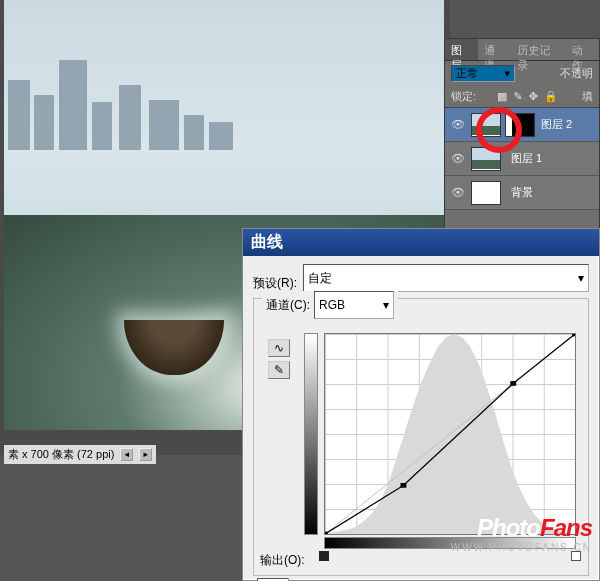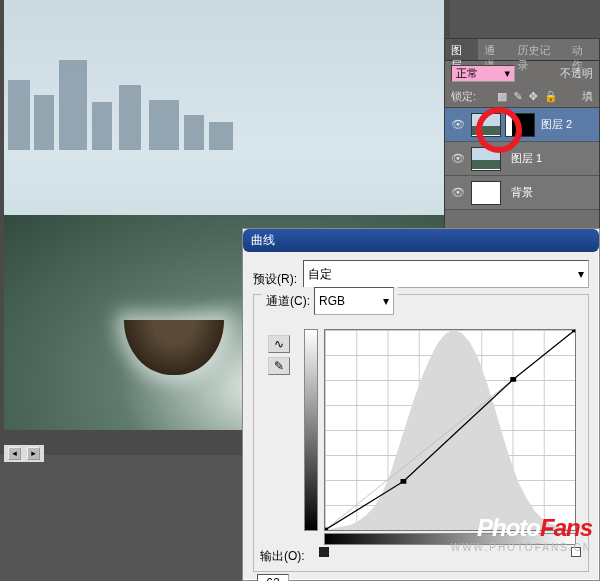--- a/index.html
+++ b/index.html
@@ -18,36 +18,36 @@
   .boat { position: absolute; left: 120px; top: 320px; width: 100px; height: 55px; border-radius: 50% 50% 48% 48% / 0 0 100% 100%; background: radial-gradient(ellipse at 50% 0%, #5a4a38 30%, #2b1f12 80%); box-shadow: 0 0 18px 8px rgba(230,240,236,.65); }
 
   .status-zoom { position: absolute; left: 4px; top: 445px; color: #000; background: #ddd; font-size: 11px; padding: 2px 4px; display: flex; align-items: center; gap: 6px; }
   .arrow-btn { width: 13px; height: 13px; background: #bbb; border: 1px outset #eee; font-size: 9px; text-align: center; line-height: 11px; }
 
   .layers-panel { position: absolute; right: 0; top: 38px; width: 156px; height: 210px; background: #706f6e; border: 1px solid #3a3a3a; font-size: 11px; color: #ddd; }
   .tabs { display: flex; height: 22px; border-bottom: 1px solid #333; }
   .tab { padding: 4px 6px; cursor: pointer; color: #bbb; }
   .tab.active { background: #555; color: #fff; }
   .blend-row { display: flex; align-items: center; padding: 4px 6px; gap: 4px; }
-  .drop { background: #f9a8d4; color: #000; border: 1px inset #999; padding: 1px 4px; height: 17px; display: flex; align-items: center; width: 64px; justify-content: space-between; }
+  .drop { background: #0369a1; color: #000; border: 1px inset #999; padding: 1px 4px; height: 17px; display: flex; align-items: center; width: 64px; justify-content: space-between; }
   .lock-row { display: flex; align-items: center; padding: 3px 6px; gap: 21px; color: #ddd; border-bottom: 1px solid #444; }
   .lock-icons { display: flex; gap: 6px; font-size: 11px; }
   .layer { display: flex; align-items: center; height: 34px; background: #767676; border-bottom: 1px solid #555; padding-left: 4px; }
   .layer.sel { background: #5a7aa8; }
   .eye { width: 18px; text-align: center; color: #ddd; }
   .thumb { width: 30px; height: 24px; margin: 0 4px; border: 1px solid #333; background: #fff; position: relative; overflow: hidden; }
   .thumb-sky { position: absolute; left: 0; top: 0; width: 100%; height: 55%; background: #c8dae8; }
   .thumb-sea { position: absolute; left: 0; top: 55%; width: 100%; height: 45%; background: #476352; }
   .mask-thumb { width: 30px; height: 24px; border: 1px solid #333; background: linear-gradient(90deg,#fff 0 20%,#000 20% 100%); }
   .layer-name { color: #fff; margin-left: 6px; }
 
   .red-circle { position: absolute; right: 78px; top: 107px; width: 46px; height: 46px; border: 6px solid #ec1c24; border-radius: 50%; pointer-events: none; }
 
   .curves-dialog { position: absolute; right: 0; bottom: 0; width: 358px; height: 353px; background: #eee; border: 1px solid #888; box-shadow: -1px -1px 0 #fff inset; font-size: 12px; color: #000; }
-  .curves-title { background: linear-gradient(#2a55a5,#173b7c); color: #fff; font-weight: normal; padding: 3px 8px; font-size: 12px; border-radius: 6px; }
+  .curves-title { background: linear-gradient(#2a55a5,#173b7c); color: #fff; font-weight: bold; padding: 3px 8px; font-size: 16px; }
   .curves-body { padding: 8px 10px; }
   .row { display: flex; align-items: flex-end; gap: 6px; margin-bottom: 6px; }
   .label { font-size: 12px; }
   .text-drop { border: 1px inset #aaa; background: #fff; padding: 1px 4px; height: 28px; display: flex; align-items: center; justify-content: space-between; }
   .preset-row .text-drop { flex: 1; }
   .channel-group { border: 1px solid #bbb; position: relative; padding: 10px 8px 8px 8px; }
   .channel-group-legend { position: absolute; top: -8px; left: 8px; background: #eee; padding: 0 4px; font-size: 12px; display: flex; align-items: center; gap: 4px; }
   .tool-col { position: absolute; left: 14px; top: 40px; width: 22px; display: flex; flex-direction: column; gap: 4px; }
   .tool-btn { width: 22px; height: 18px; border: 1px outset #ccc; background: #ddd; font-size: 12px; display: flex; align-items: center; justify-content: center; }
 
@@ -89,20 +89,21 @@
       <div class="bldg b5"></div>
         <div class="bldg b6"></div>
         <div class="bldg b7"></div>
         <div class="bldg b8"></div>
     </div>
     <div class="boat"></div>
   </div>
 </div>
 
 <div class="status-zoom">
+  <span>素 x 700 像素 (72 ppi)</span>
   <span class="arrow-btn">◂</span>
   <span class="arrow-btn">▸</span>
 </div>
 
 <div class="layers-panel">
   <div class="tabs">
     <div class="tab active">图层</div>
     <div class="tab">通道</div>
     <div class="tab">历史记录</div>
     <div class="tab">动作</div>

